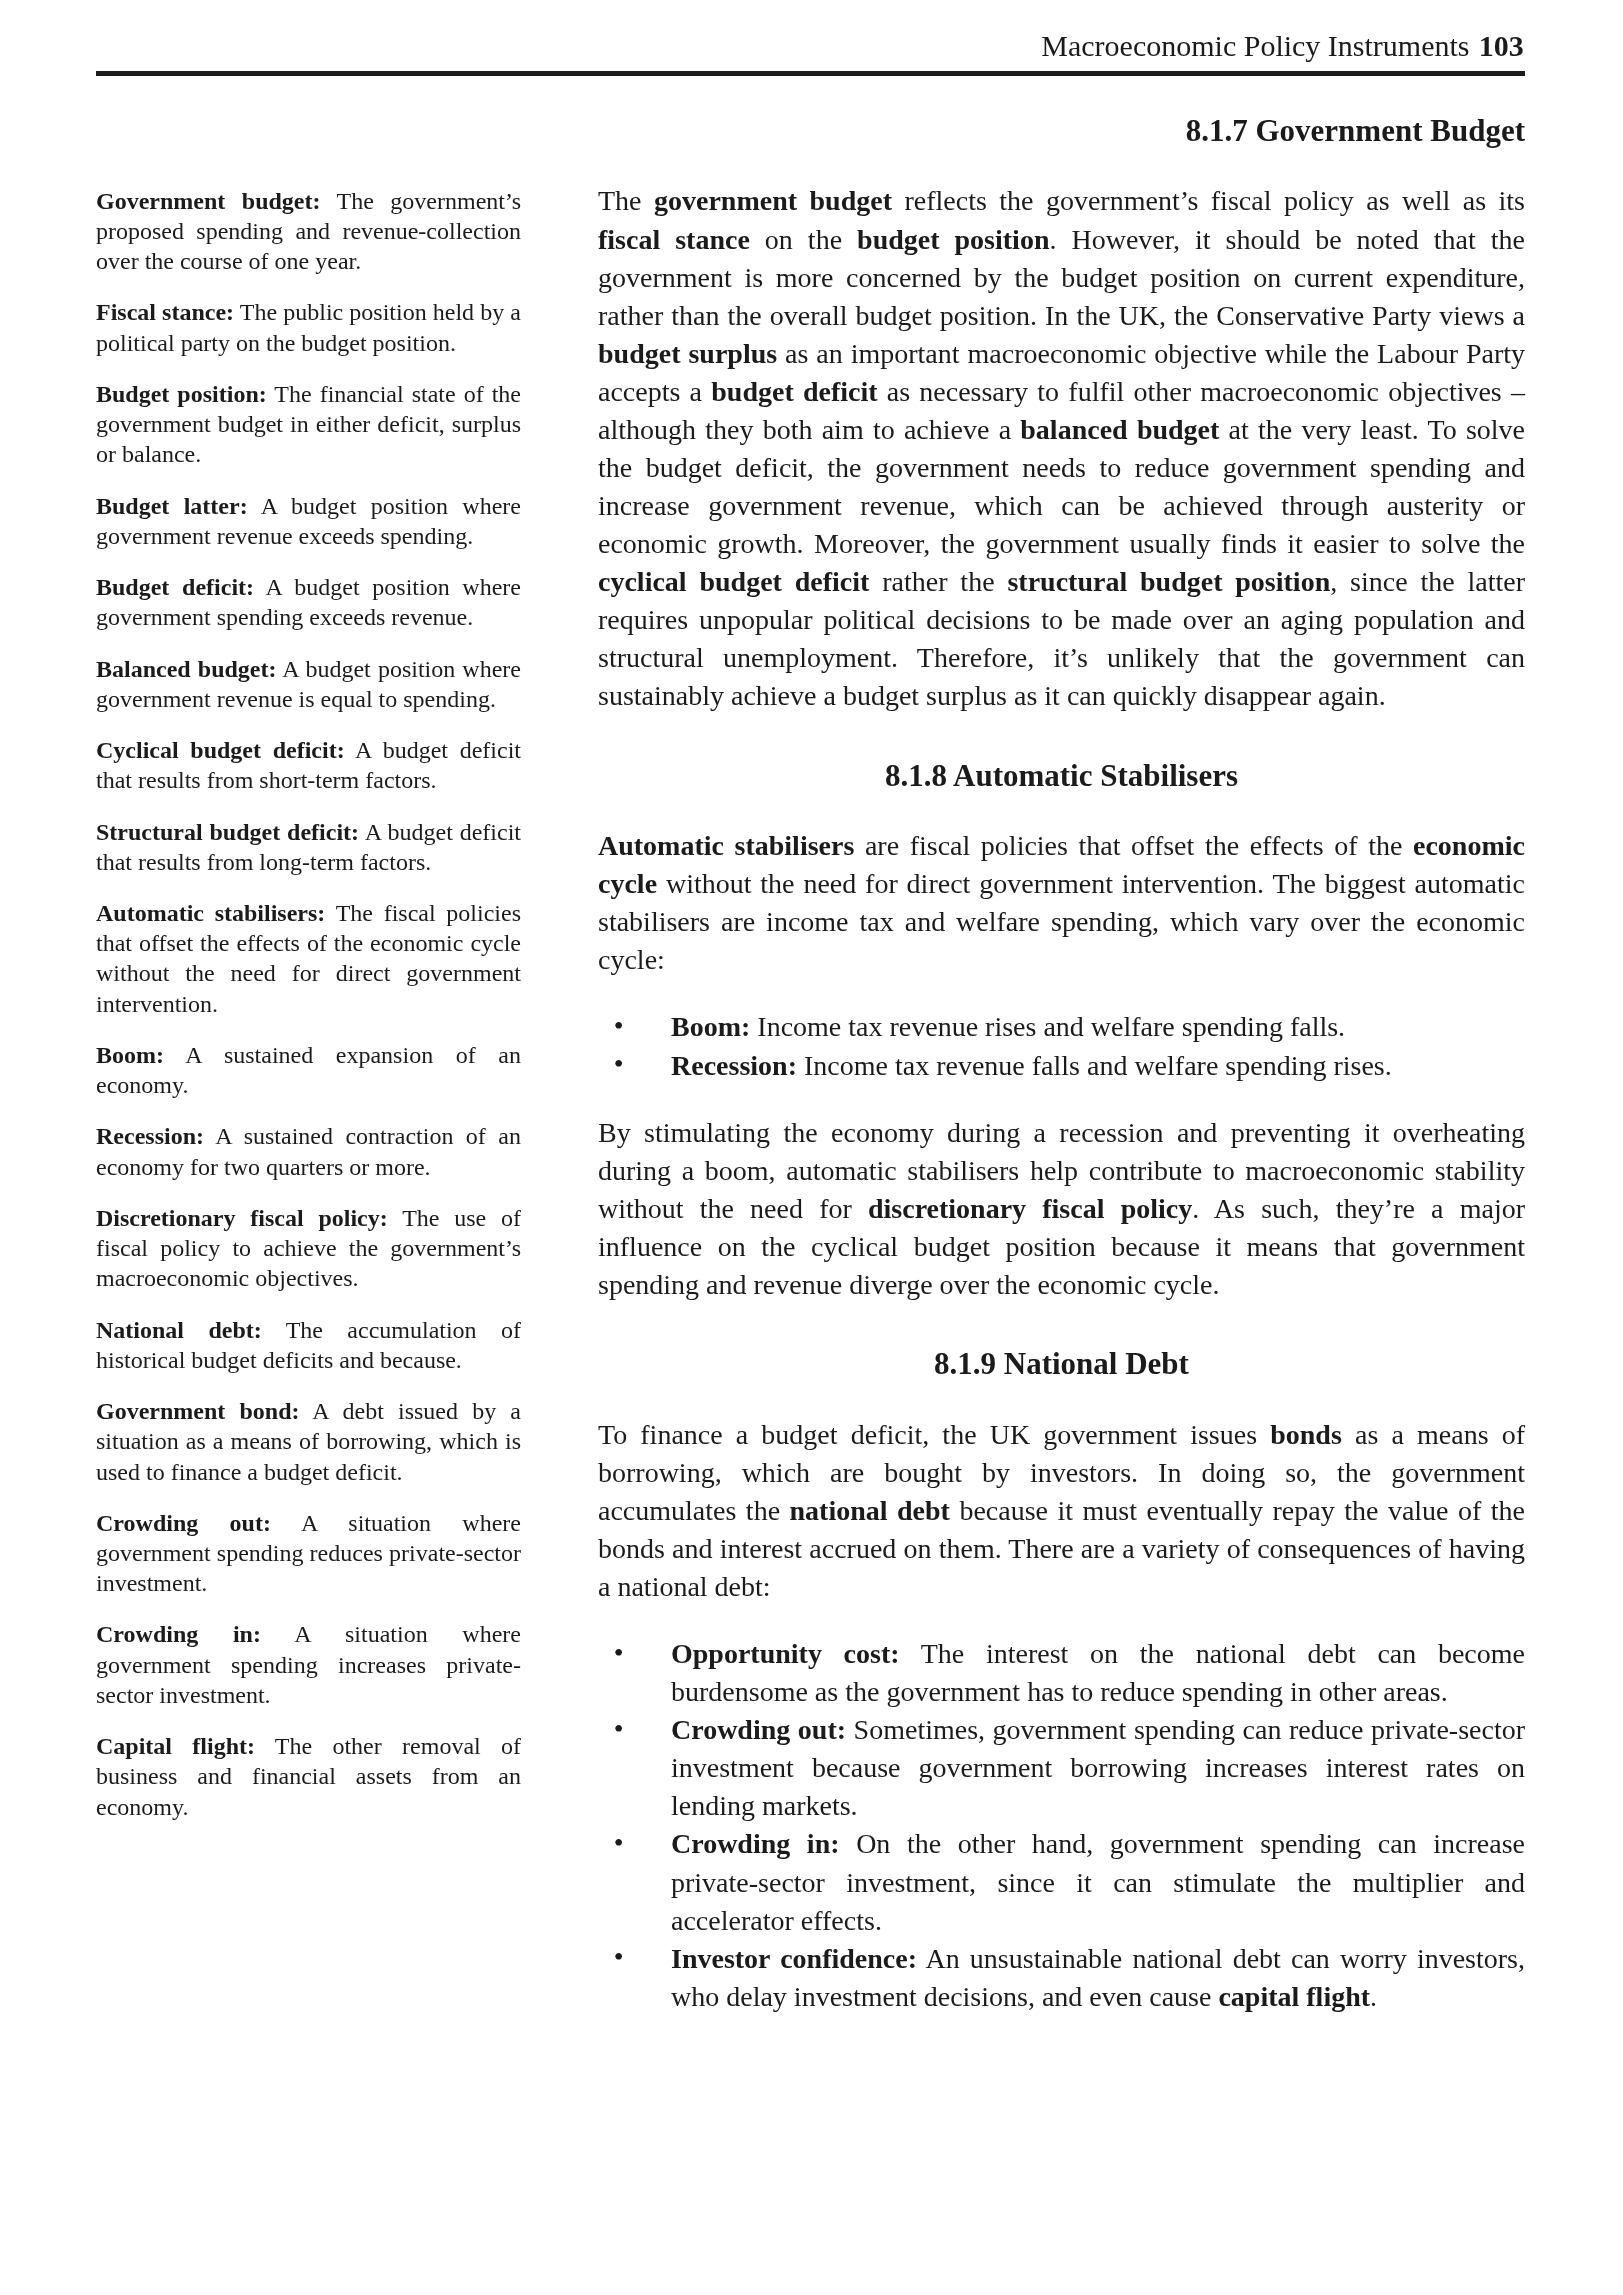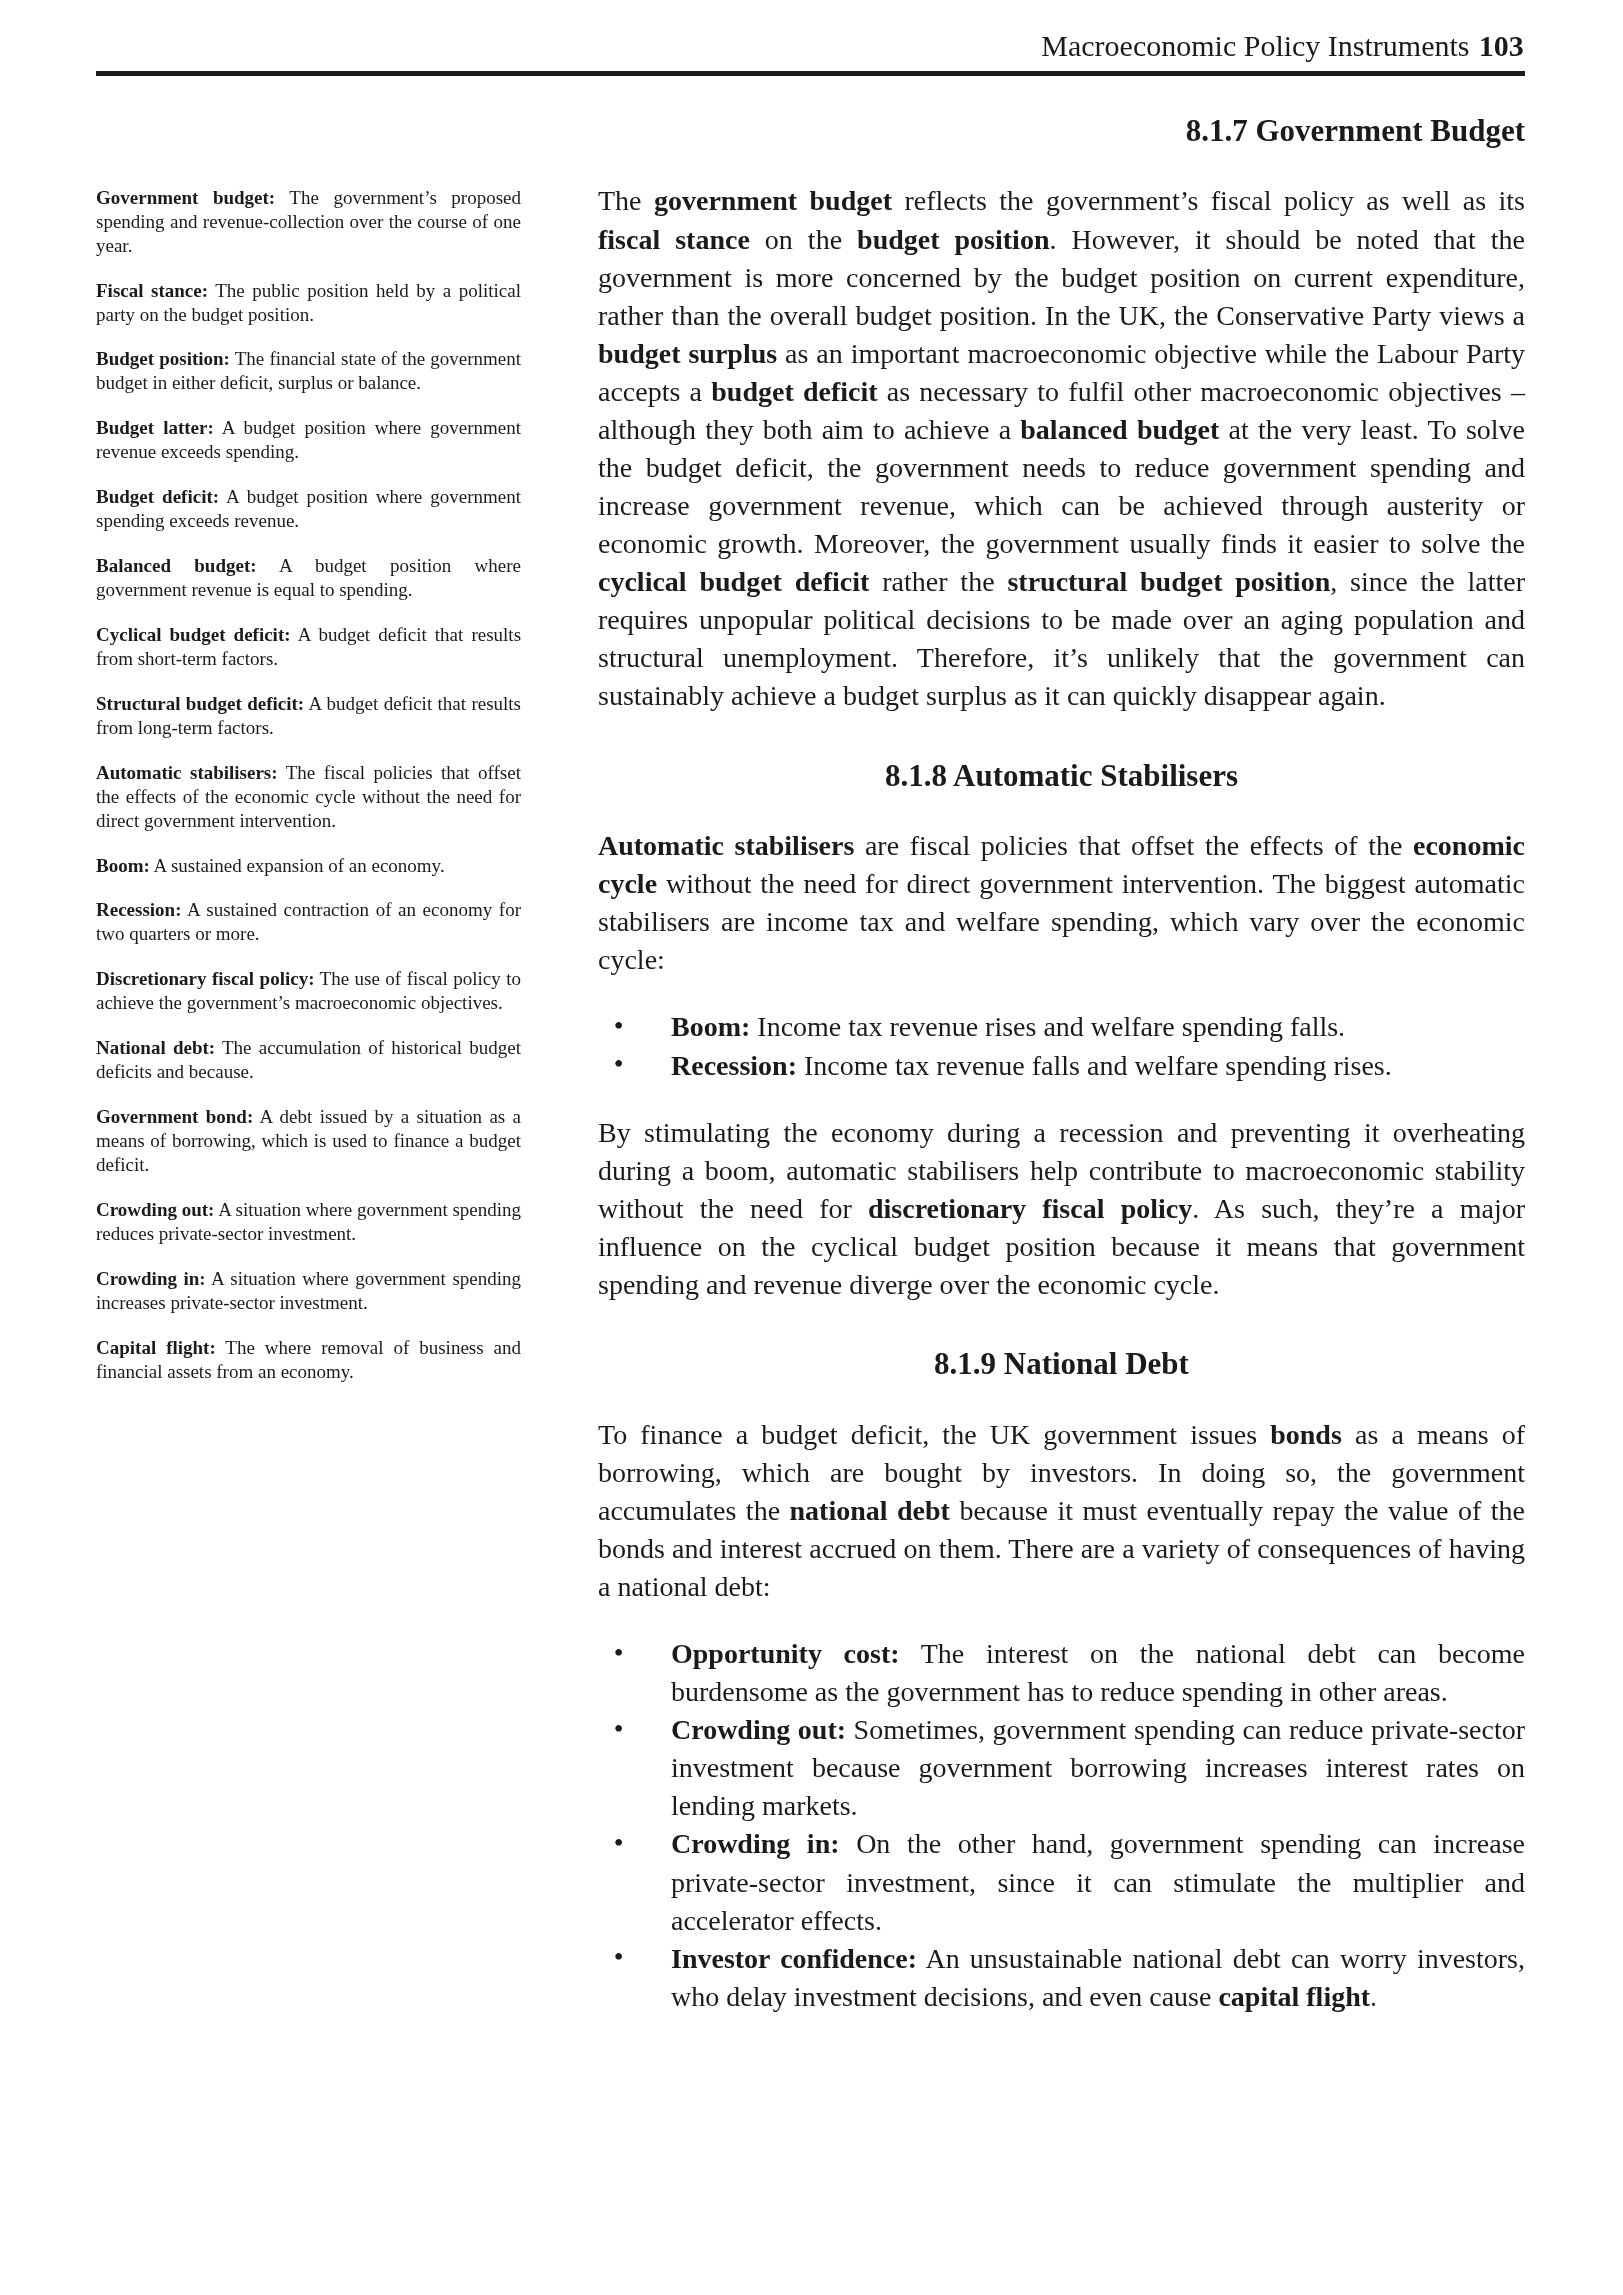--- a/index.html
+++ b/index.html
@@ -37,21 +37,21 @@
   .content-columns{
     display:flex;
     column-gap:77px;
     align-items:flex-start;
   }
   
   .glossary-sidebar{
     width:425px;
     flex:none;
     padding-top:110px;
-    font-size:19px;
+    font-size:24px;
     line-height:1.26;
     text-align:justify;
   }
   .glossary-entry{
     margin:0 0 21px 0;
   }
   .glossary-term{
     font-weight:bold;
   }
   
@@ -181,21 +181,21 @@
           <span class="glossary-definition">A situation where government spending reduces private-sector investment.</span>
         </p>
 
         <p class="glossary-entry">
           <b class="glossary-term">Crowding in:</b>
           <span class="glossary-definition">A situation where government spending increases private-sector investment.</span>
         </p>
 
         <p class="glossary-entry">
           <b class="glossary-term">Capital flight:</b>
-          <span class="glossary-definition">The where removal of business and financial assets from an economy.</span>
+          <span class="glossary-definition">The other removal of business and financial assets from an economy.</span>
         </p>
       </aside>
 
     <div class="main-column">
 
       <h2 class="section-heading first">8.1.7 Government Budget</h2>
       <p>The <b>government budget</b> reflects the government’s fiscal policy as well as its <b>fiscal stance</b> on the <b>budget position</b>. However, it should be noted that the government is more concerned by the budget position on current expenditure, rather than the overall budget position. In the UK, the Conservative Party views a <b>budget surplus</b> as an important macroeconomic objective while the Labour Party accepts a <b>budget deficit</b> as necessary to fulfil other macroeconomic objectives – although they both aim to achieve a <b>balanced budget</b> at the very least. To solve the budget deficit, the government needs to reduce government spending and increase government revenue, which can be achieved through austerity or economic growth. Moreover, the government usually finds it easier to solve the <b>cyclical budget deficit</b> rather the <b>structural budget position</b>, since the latter requires unpopular political decisions to be made over an aging population and structural unemployment. Therefore, it’s unlikely that the government can sustainably achieve a budget surplus as it can quickly disappear again.</p>
 
       <h2 class="section-heading">8.1.8 Automatic Stabilisers</h2>
       <p><b>Automatic stabilisers</b> are fiscal policies that offset the effects of the <b>economic cycle</b> without the need for direct government intervention. The biggest automatic stabilisers are income tax and welfare spending, which vary over the economic cycle:</p>

